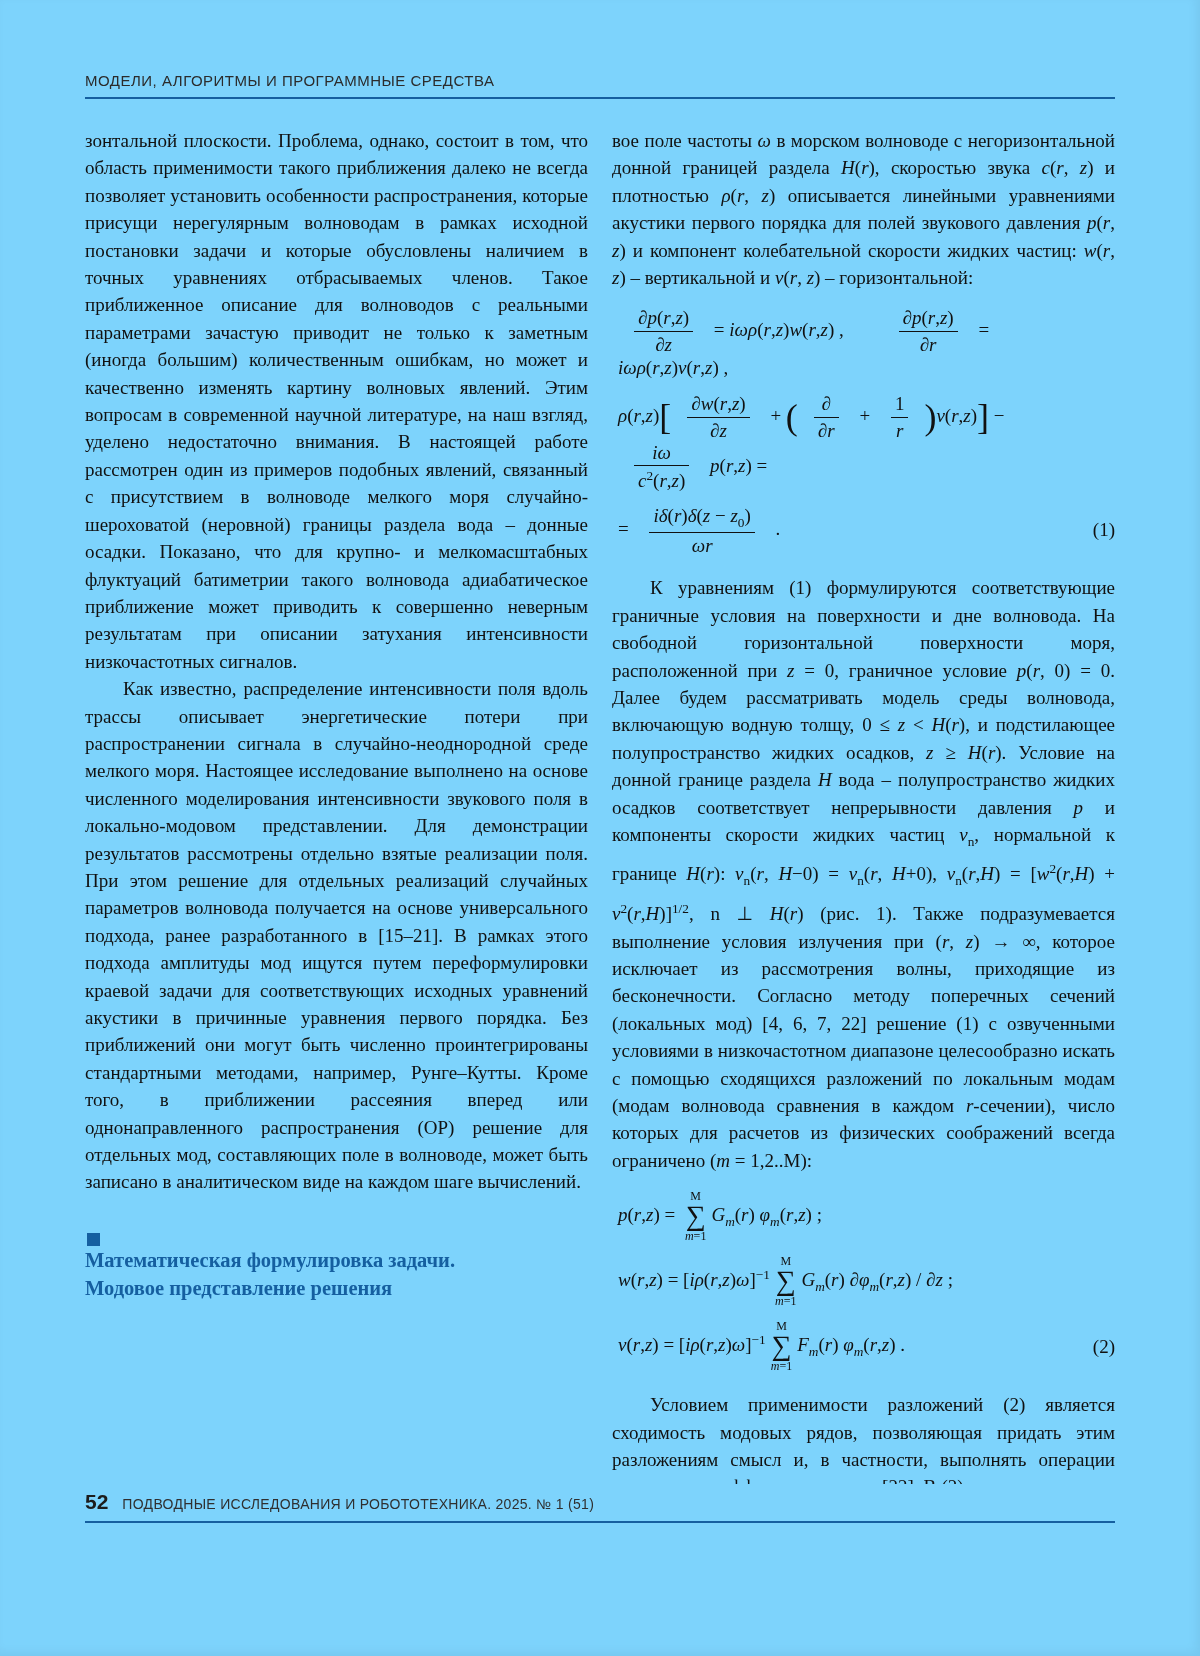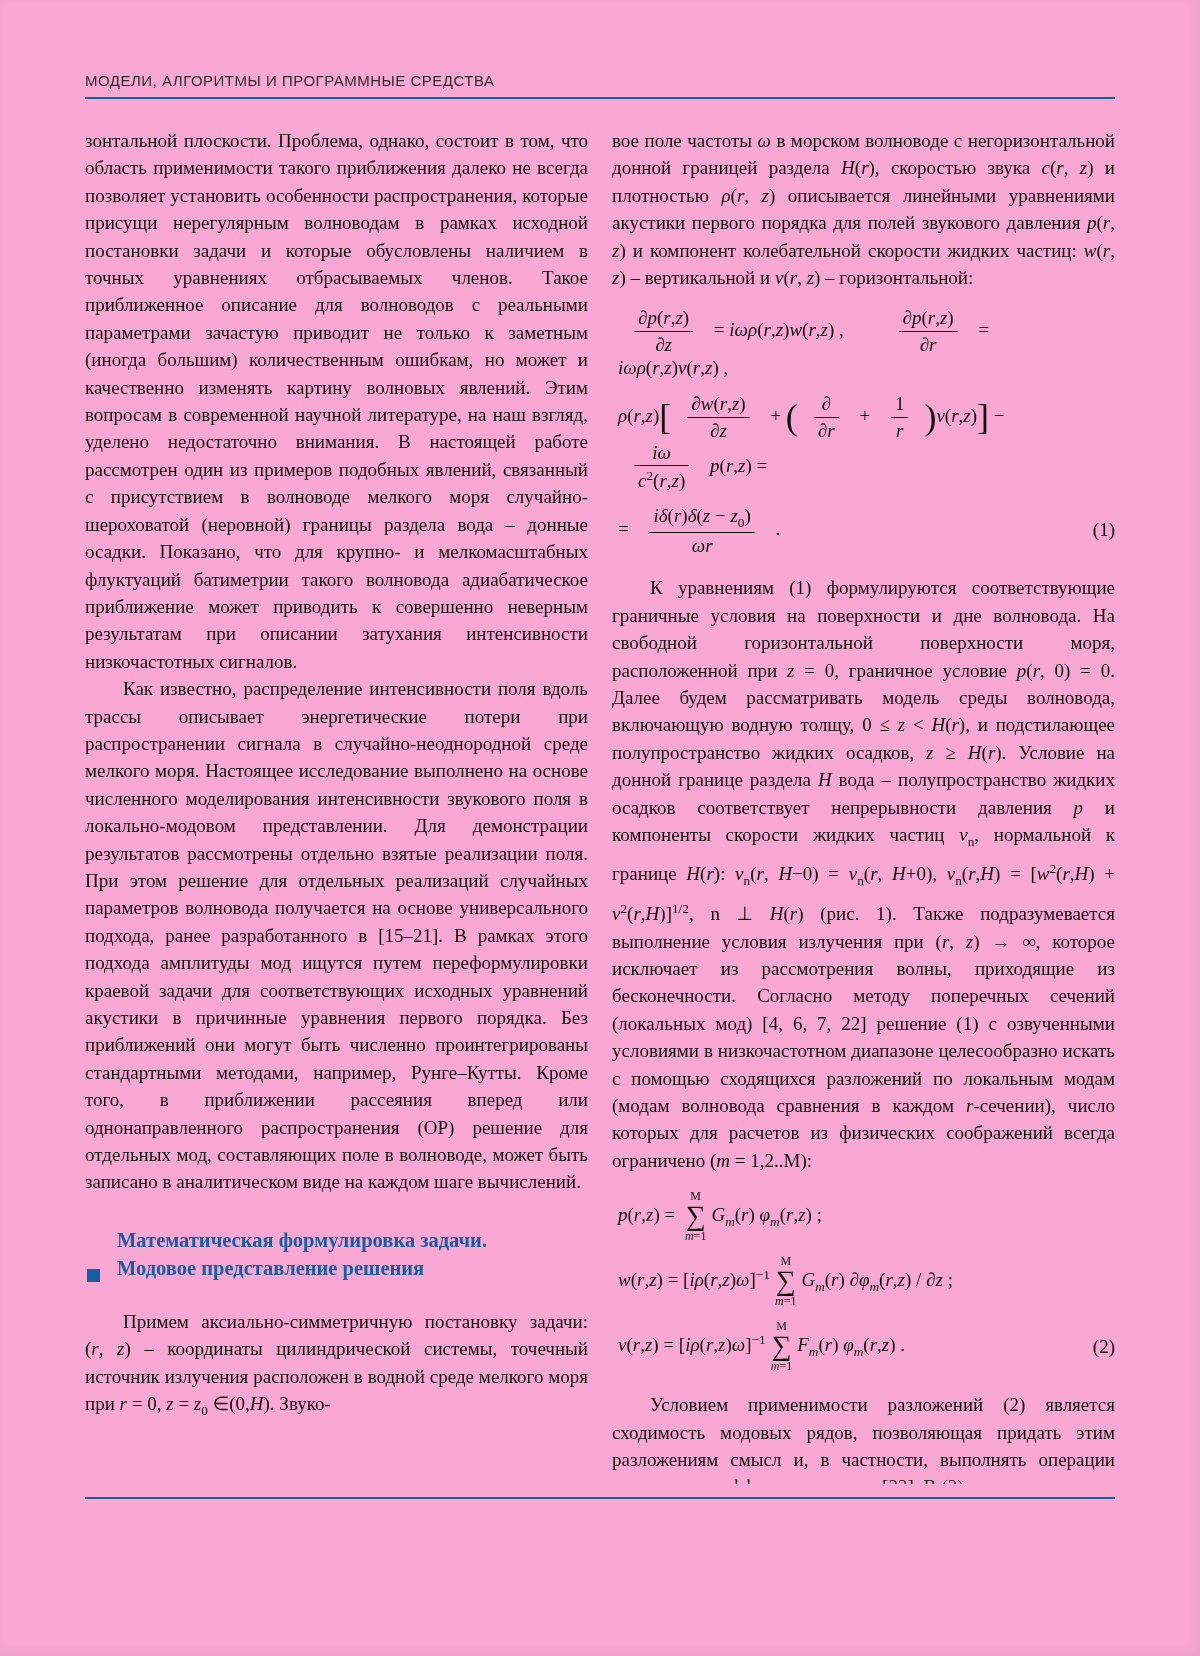--- a/index.html
+++ b/index.html
@@ -1,20 +1,20 @@
 <!DOCTYPE html>
 <html lang="ru"><head>
 <meta charset="utf-8">
 <style>
   html,body{margin:0;padding:0;background:#e8e8e8;}
   .page{
     position:relative;
     width:1200px;height:1656px;
     margin:0 auto;
-    background:#f9a8d4;
+    background:#7dd3fc;
     font-family:"Liberation Serif", serif;
     color:#111;
     box-shadow: inset -4px -4px 10px rgba(0,0,0,0.05);
     overflow:hidden;
   }
   
   .header{position:absolute;top:72px;left:85px;right:85px;}
   .header-text{
     font-family:"Liberation Sans", sans-serif;
     font-size:15px;color:#2b2b2b;letter-spacing:.5px;
@@ -26,24 +26,24 @@
     display:flex;gap:24px;overflow:hidden;
   }
   .col{flex:1 1 0;min-width:0;}
   .para{
     font-size:19px;line-height:27.4px;text-align:justify;
     margin:0;text-indent:38px;hyphens:none;
   }
   .para.no-indent{text-indent:0;}
   
   .section-heading{
-    display:flex;align-items:flex-end;
+    display:flex;align-items:flex-start;
     margin:30px 0 26px 0;
     color:var(--accent);
-    font-size:20.5px;font-weight:bold;line-height:28px;
+    font-size:20.5px;font-weight:bold;line-height:28px;flex-direction:column;
   }
   .bullet{
     flex:0 0 auto;width:13px;height:13px;background:var(--accent);
     margin:7px 17px 0 2px;
   }
   
   .equation{margin:16px 0 18px 0;padding-left:6px;font-size:19px;}
   .eq-line{margin:12px 0;position:relative;padding-right:44px;line-height:1.3;}
   .eq-number{
     position:absolute;right:0;top:50%;transform:translateY(-50%);
@@ -80,21 +80,20 @@
     <section class="col">
       <p class="para no-indent">зонтальной плоскости. Проблема, однако, состоит в том, что область применимости такого приближения далеко не всегда позволяет установить особенности распространения, которые присущи нерегулярным волноводам в рамках исходной постановки задачи и которые обусловлены наличием в точных уравнениях отбрасываемых членов. Такое приближенное описание для волноводов с реальными параметрами зачастую приводит не только к заметным (иногда большим) количественным ошибкам, но может и качественно изменять картину волновых явлений. Этим вопросам в современной научной литературе, на наш взгляд, уделено недостаточно внимания. В настоящей работе рассмотрен один из примеров подобных явлений, связанный с присутствием в волноводе мелкого моря случайно-шероховатой (неровной) границы раздела вода – донные осадки. Показано, что для крупно- и мелкомасштабных флуктуаций батиметрии такого волновода адиабатическое приближение может приводить к совершенно неверным результатам при описании затухания интенсивности низкочастотных сигналов.</p>
       <p class="para">Как известно, распределение интенсивности поля вдоль трассы описывает энергетические потери при распространении сигнала в случайно-неоднородной среде мелкого моря. Настоящее исследование выполнено на основе численного моделирования интенсивности звукового поля в локально-модовом представлении. Для демонстрации результатов рассмотрены отдельно взятые реализации поля. При этом решение для отдельных реализаций случайных параметров волновода получается на основе универсального подхода, ранее разработанного в [15–21]. В рамках этого подхода амплитуды мод ищутся путем переформулировки краевой задачи для соответствующих исходных уравнений акустики в причинные уравнения первого порядка. Без приближений они могут быть численно проинтегрированы стандартными методами, например, Рунге–Кутты. Кроме того, в приближении рассеяния вперед или однонаправленного распространения (ОР) решение для отдельных мод, составляющих поле в волноводе, может быть записано в аналитическом виде на каждом шаге вычислений.</p>
       <h2 class="section-heading">
         <span class="bullet"></span>
         <span>
           <span>Математическая формулировка задачи.</span><br>
           <span>Модовое представление решения</span>
         </span>
       </h2>
-      <p class="para">Примем аксиально-симметричную постановку задачи: (<i>r</i>, <i>z</i>) – координаты цилиндрической системы, точечный источник излучения расположен в водной среде мелкого моря при <i>r</i> = 0, <i>z</i> = <i>z</i><sub>0</sub> ∈(0,<i>H</i>). Звуко-</p>
     </section>
 
     <section class="col">
       <p class="para no-indent">вое поле частоты <i>ω</i> в морском волноводе с негоризонтальной донной границей раздела <i>H</i>(<i>r</i>), скоростью звука <i>c</i>(<i>r</i>, <i>z</i>) и плотностью <i>ρ</i>(<i>r</i>, <i>z</i>) описывается линейными уравнениями акустики первого порядка для полей звукового давления <i>p</i>(<i>r</i>, <i>z</i>) и компонент колебательной скорости жидких частиц: <i>w</i>(<i>r</i>, <i>z</i>) – вертикальной и <i>v</i>(<i>r</i>, <i>z</i>) – горизонтальной:</p>
 
       <div class="equation">
         <div class="eq-line"><span class="frac"><span class="num">∂<i>p</i>(<i>r</i>,<i>z</i>)</span><span class="den">∂<i>z</i></span></span> = <i>i</i><i>ω</i><i>ρ</i>(<i>r</i>,<i>z</i>)<i>w</i>(<i>r</i>,<i>z</i>) , <span class="gap"></span><span class="frac"><span class="num">∂<i>p</i>(<i>r</i>,<i>z</i>)</span><span class="den">∂<i>r</i></span></span> = <i>i</i><i>ω</i><i>ρ</i>(<i>r</i>,<i>z</i>)<i>v</i>(<i>r</i>,<i>z</i>) ,</div>
         <div class="eq-line"><i>ρ</i>(<i>r</i>,<i>z</i>)<span class="bigb">[</span><span class="frac"><span class="num">∂<i>w</i>(<i>r</i>,<i>z</i>)</span><span class="den">∂<i>z</i></span></span> + <span class="bigb">(</span><span class="frac"><span class="num">∂</span><span class="den">∂<i>r</i></span></span> + <span class="frac"><span class="num">1</span><span class="den"><i>r</i></span></span><span class="bigb">)</span><i>v</i>(<i>r</i>,<i>z</i>)<span class="bigb">]</span> − <span class="frac"><span class="num"><i>i</i><i>ω</i></span><span class="den"><i>c</i><sup>2</sup>(<i>r</i>,<i>z</i>)</span></span> <i>p</i>(<i>r</i>,<i>z</i>) =</div>
         <div class="eq-line">
           <span>= <span class="frac"><span class="num"><i>i</i><i>δ</i>(<i>r</i>)<i>δ</i>(<i>z</i> − <i>z</i><sub>0</sub>)</span><span class="den"><i>ω</i><i>r</i></span></span> .</span>
@@ -124,16 +123,20 @@
           <span class="eq-number">(2)</span>
         </div>
       </div>
 
       <p class="para">Условием применимости разложений (2) является сходимость модовых рядов, позволяющая придать этим разложениям смысл и, в частности, выполнять операции почленного дифференцирования [22]. В (2) под знаками сумм входят модовые амплитуды <i>G</i><sub><i>m</i></sub>(<i>r</i>), <i>F</i><sub><i>m</i></sub>(<i>r</i>), а также локальные собственные функции <i>φ</i><sub><i>m</i></sub>(<i>r</i>, <i>z</i>) задачи Штурма–Лиувилля. Последние удовлетво-</p>
     </section>
 
   </main>
 
   <footer class="footer">
+    <div class="footer-line">
+      <span class="page-number">52</span>
+      <span class="footer-text">ПОДВОДНЫЕ ИССЛЕДОВАНИЯ И РОБОТОТЕХНИКА. 2025. № 1 (51)</span>
+    </div>
     <div class="footer-rule"></div>
   </footer>
 
 </div>
 
 </body></html>

